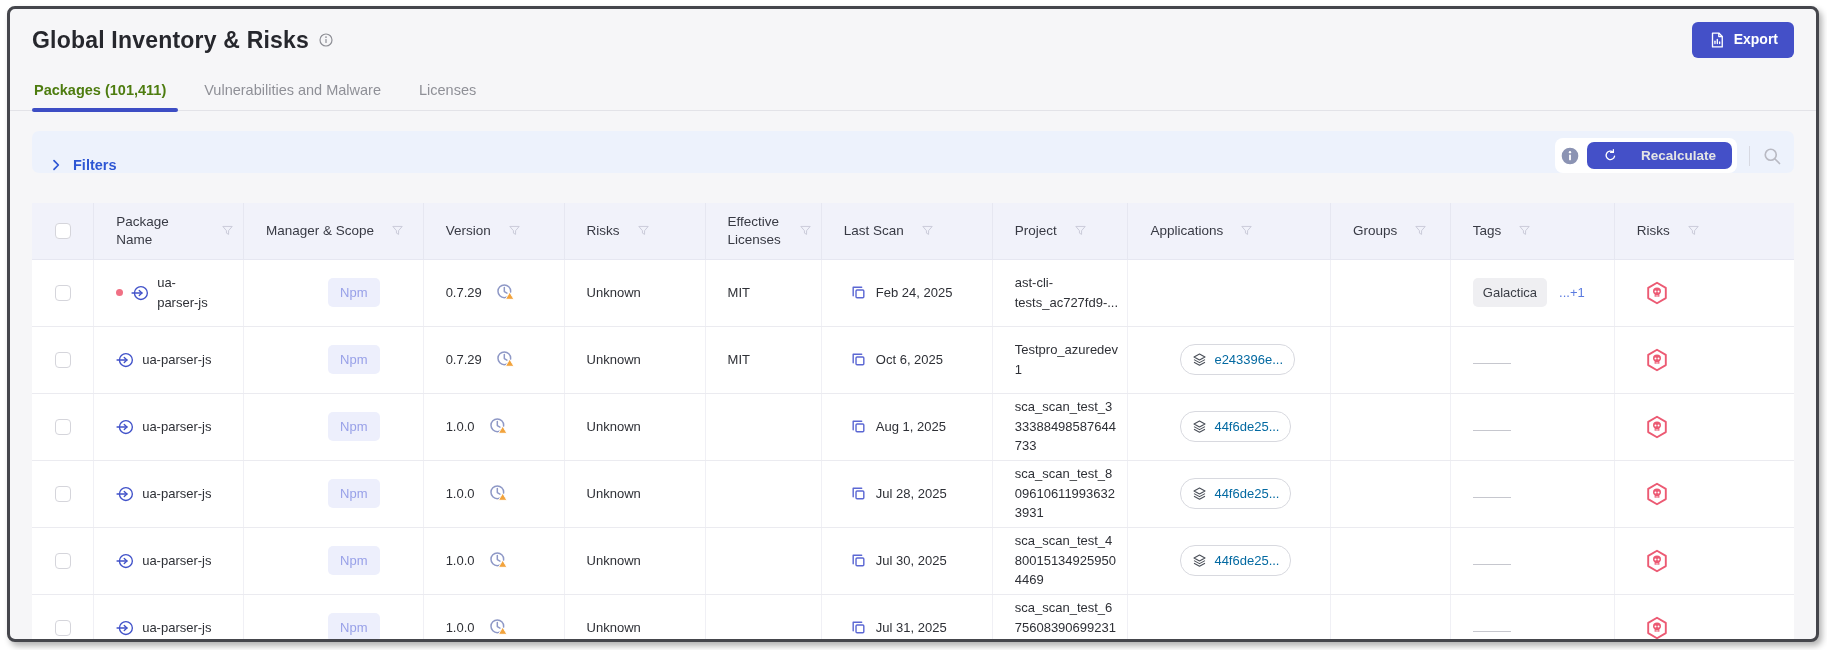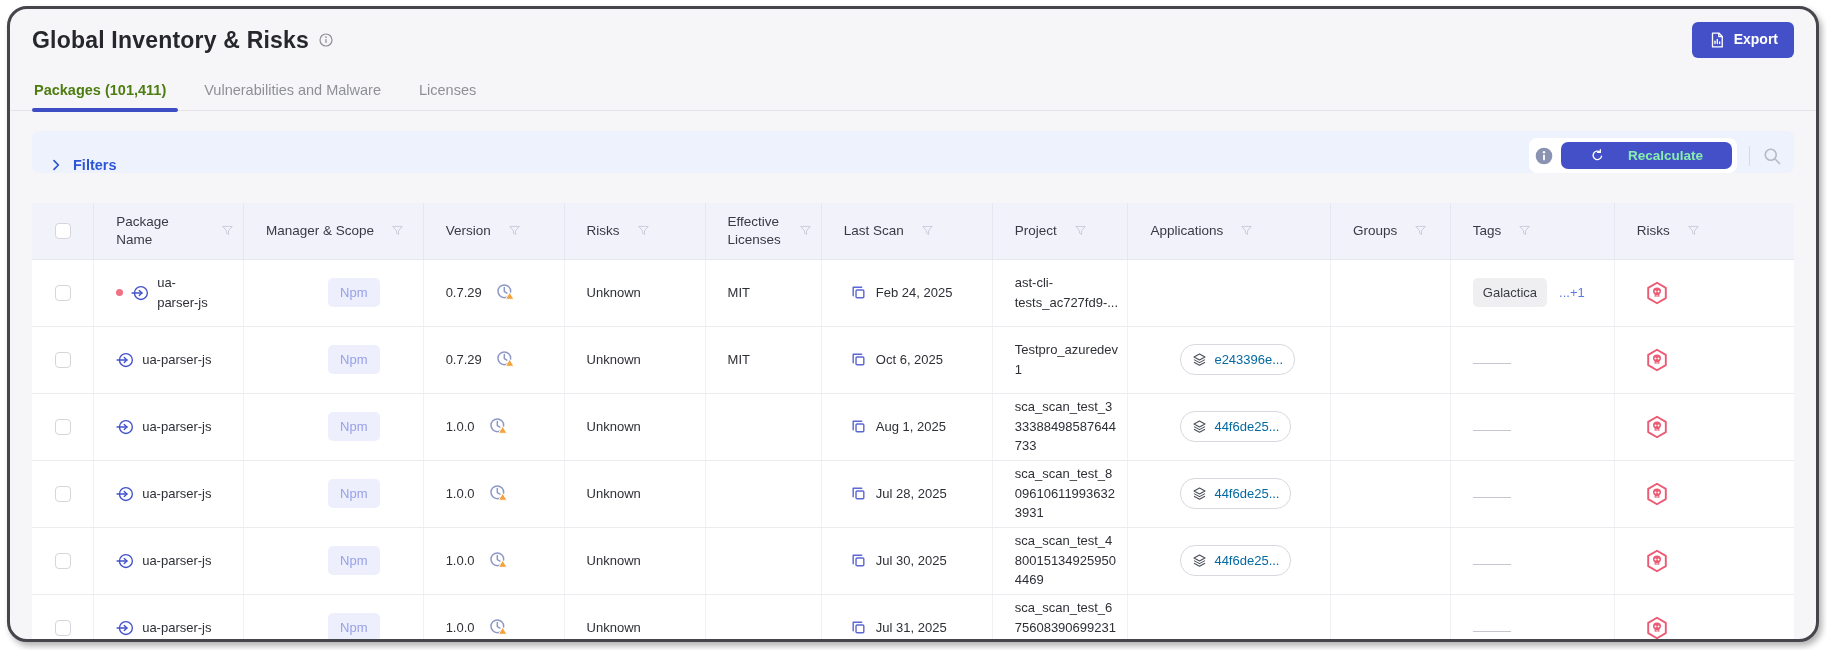--- a/index.html
+++ b/index.html
@@ -1,19 +1,19 @@
 <!DOCTYPE html>
 <html><head>
 <meta charset="utf-8">
 <style>
   * { box-sizing: border-box; margin: 0; padding: 0; }
   html,body { width:1827px; height:650px; background:#ffffff; font-family:"Liberation Sans", sans-serif; }
   .frame {
     position:absolute; left:7px; top:6px; width:1812px; height:636px;
-    border:3px solid #45464c; border-radius:20px; background:#f6f6f8;
+    border:3px solid #45464c; border-radius:8px; background:#f6f6f8;
     overflow:hidden; box-shadow:3px 4px 6px rgba(0,0,0,.3);
   }
   
   .top { padding:13px 22px 0 22px; }
   .title-row { display:flex; align-items:center; justify-content:space-between; }
   .title-left { display:flex; align-items:center; gap:9px; }
   .page-title { font-size:23px; font-weight:700; color:#26272d; letter-spacing:.2px; }
   .btn-export {
     display:flex; align-items:flex-start; gap:8px; background:#4450c8; color:#fff;
     border:none; border-radius:6px; padding:9px 16px; font-size:14px; font-weight:700;
@@ -30,22 +30,22 @@
   
   .filter-bar {
     margin:20px 22px 0 22px; height:42px; background:#edf2fc; border-radius:7px;
     display:flex; align-items:flex-end; justify-content:space-between; padding:0 12px 0 16px;
   }
   .filters-toggle { display:flex; align-items:center; gap:9px; cursor:pointer; }
   .filters-label { color:#2d56d4; font-size:14.5px; font-weight:700; }
   .filter-right { display:flex; align-items:center; }
   .recalc-pill { background:#ffffff; border-radius:8px; padding:4px 5px; display:flex; align-items:center; gap:7px; }
   .btn-recalc {
-    display:flex; align-items:center; gap:23px; background:#4450c8; color:#86efac; border:none;
-    border-radius:7px; padding:6px 29px; font-size:13.5px; font-weight:700; cursor:pointer; font-family:inherit;
+    display:flex; align-items:center; gap:23px; background:#4450c8; color:#e5e5e5; border:none;
+    border-radius:7px; padding:6px 16px; font-size:13.5px; font-weight:700; cursor:pointer; font-family:inherit;
   }
   .v-divider { width:1px; height:20px; background:#d7d9e2; margin:0 12px; }
   
   table { width:calc(100% - 44px); margin:30px 22px 0 22px; border-collapse:collapse; table-layout:fixed; background:#fff; }
   thead th {
     background:#f1f2fa; height:56px; font-size:13.5px; font-weight:400; color:#383a44;
     text-align:left; vertical-align:middle; padding:0 8px 0 22px;
     border-right:1px solid #e6e7f1; border-bottom:1px solid #e6e7f1;
   }
   thead th:last-child { border-right:none; }

